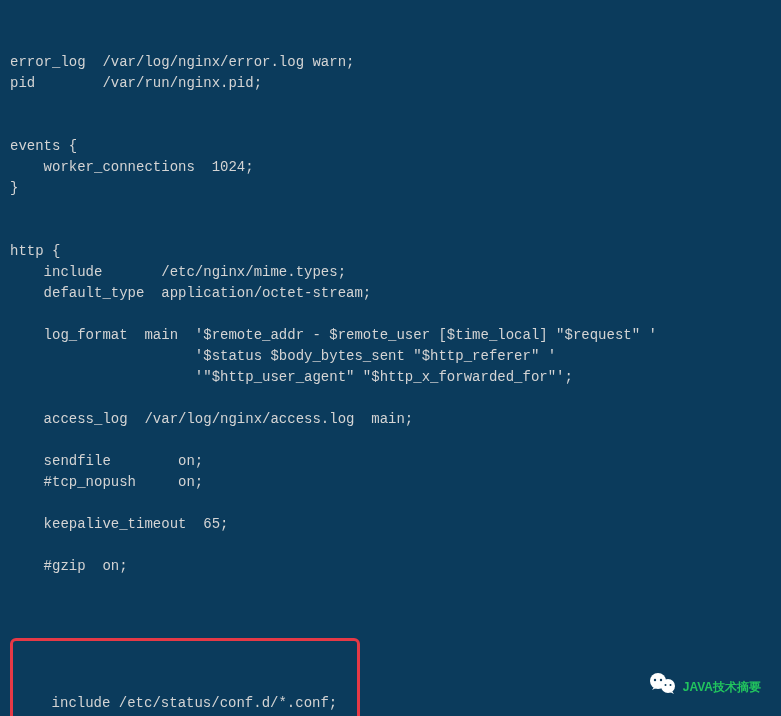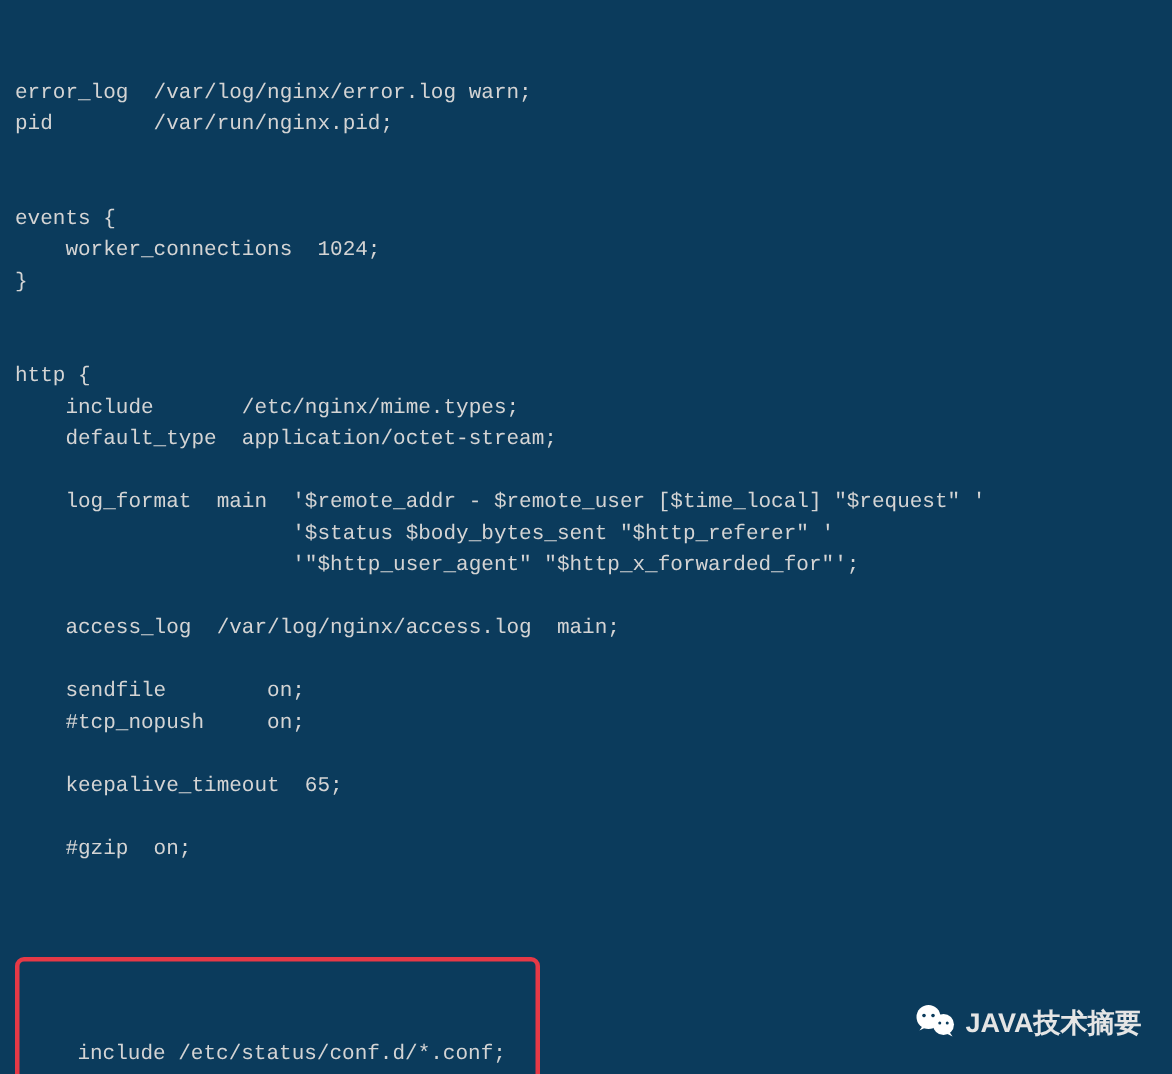--- a/index.html
+++ b/index.html
@@ -33,25 +33,25 @@
       width: 350px;
     }
     .highlight-box .config-line {
       padding: 0;
     }
     .watermark {
       position: absolute;
       bottom: 20px;
       right: 20px;
       display: flex;
-      align-items: flex-start;
+      align-items: flex-end;
       gap: 6px;
-      color: #e5e5e5;
+      color: #22c55e;
       font-family: sans-serif;
-      font-size: 18px;
+      font-size: 12px;
       font-weight: bold;
     }
     .wechat-icon {
       width: 28px;
       height: 24px;
       position: relative;
     }
     .wechat-icon svg {
       width: 28px;
       height: 24px;

